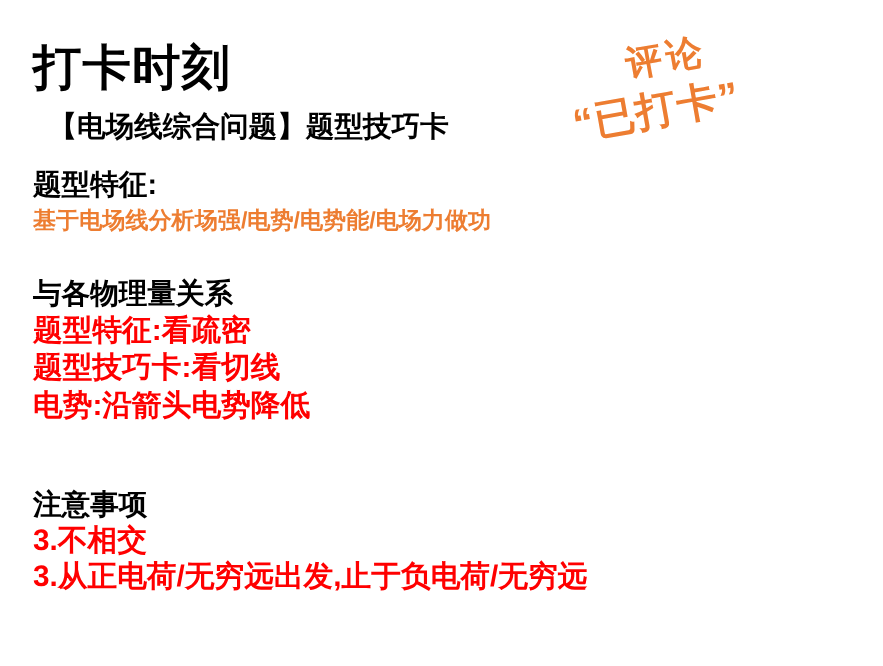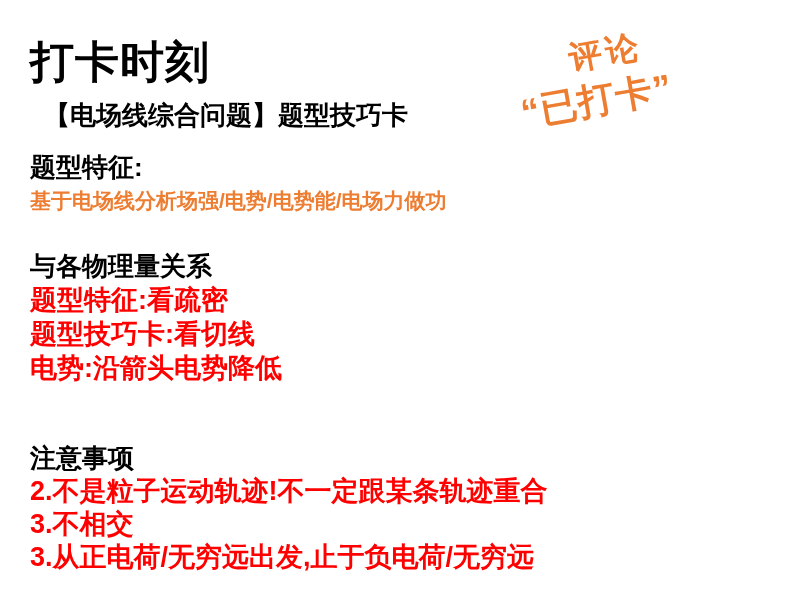--- a/index.html
+++ b/index.html
@@ -104,18 +104,17 @@
 
   <section class="sec sec-relations">
     <div class="heading">与各物理量关系</div>
     <div class="line-red">题型特征:看疏密</div>
     <div class="line-red">题型技巧卡:看切线</div>
     <div class="line-red">电势:沿箭头电势降低</div>
   </section>
 
   <section class="sec sec-notes">
     <div class="heading">注意事项</div>
-    <div class="line-red">2.不是粒子运动轨迹!不一定跟某条轨迹重合</div>
     <div class="line-red">3.不相交</div>
     <div class="line-red">3.从正电荷/无穷远出发,止于负电荷/无穷远</div>
   </section>
 
 </div>
 
 </body></html>

